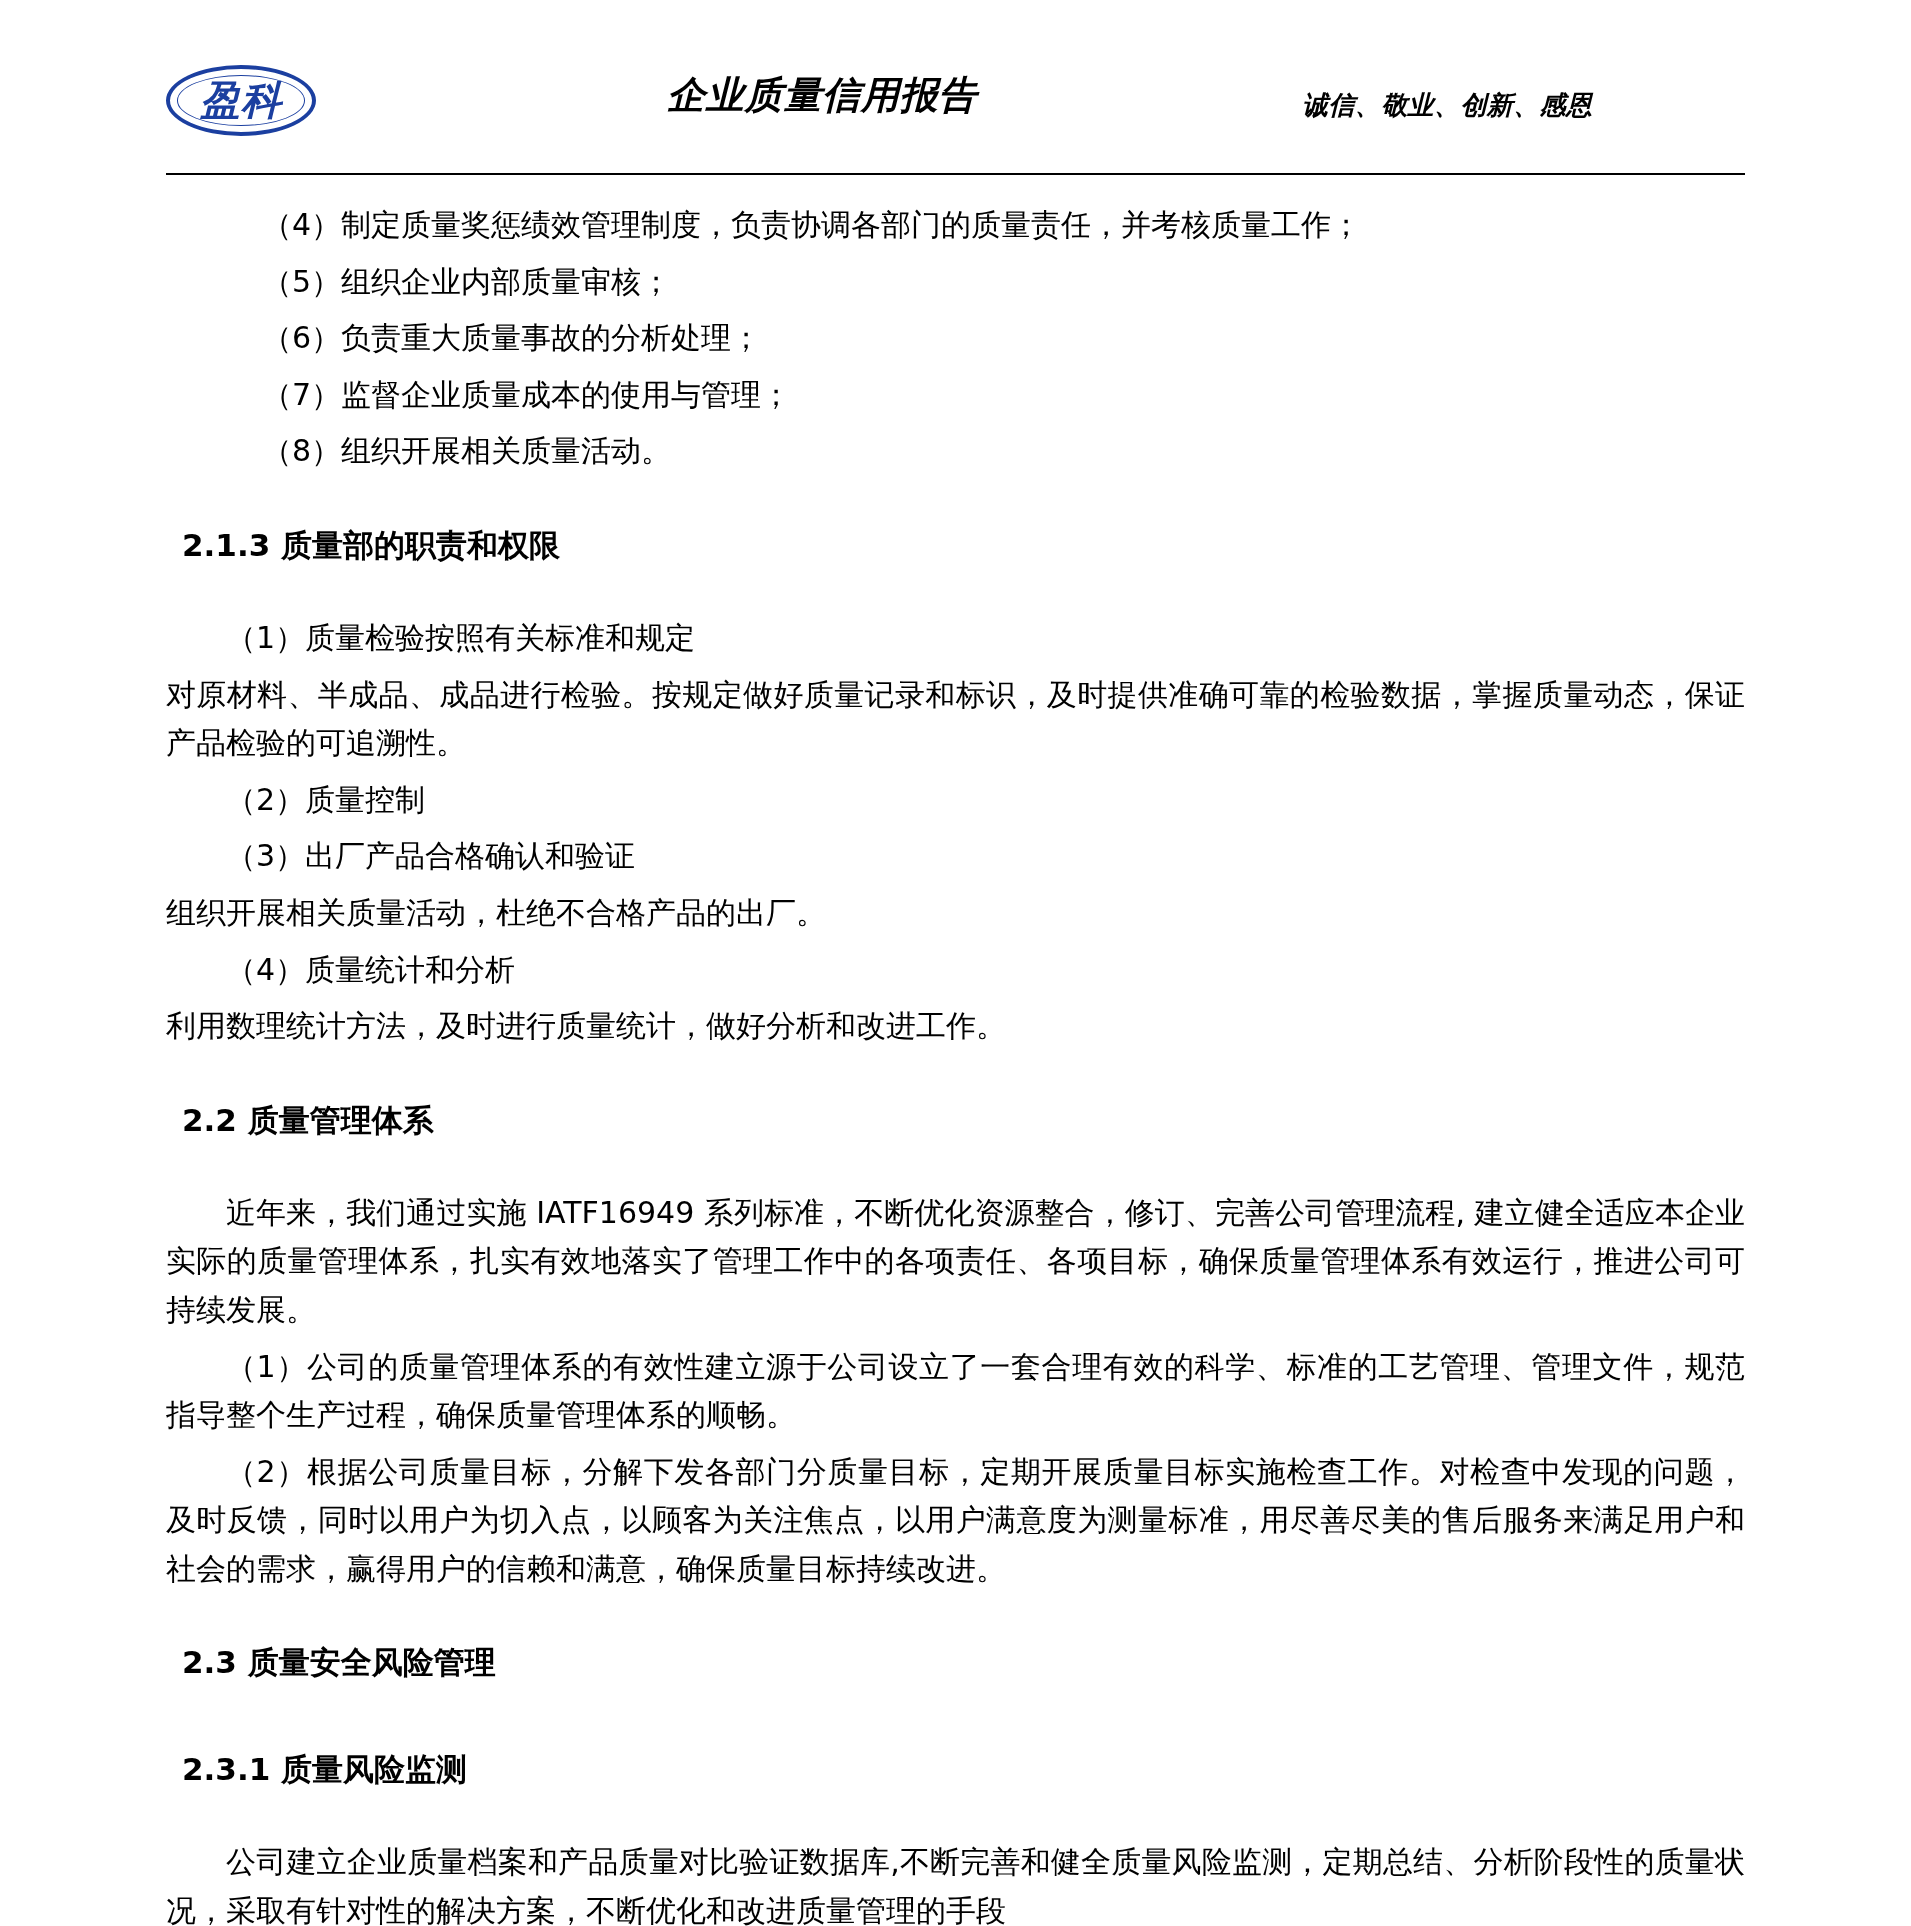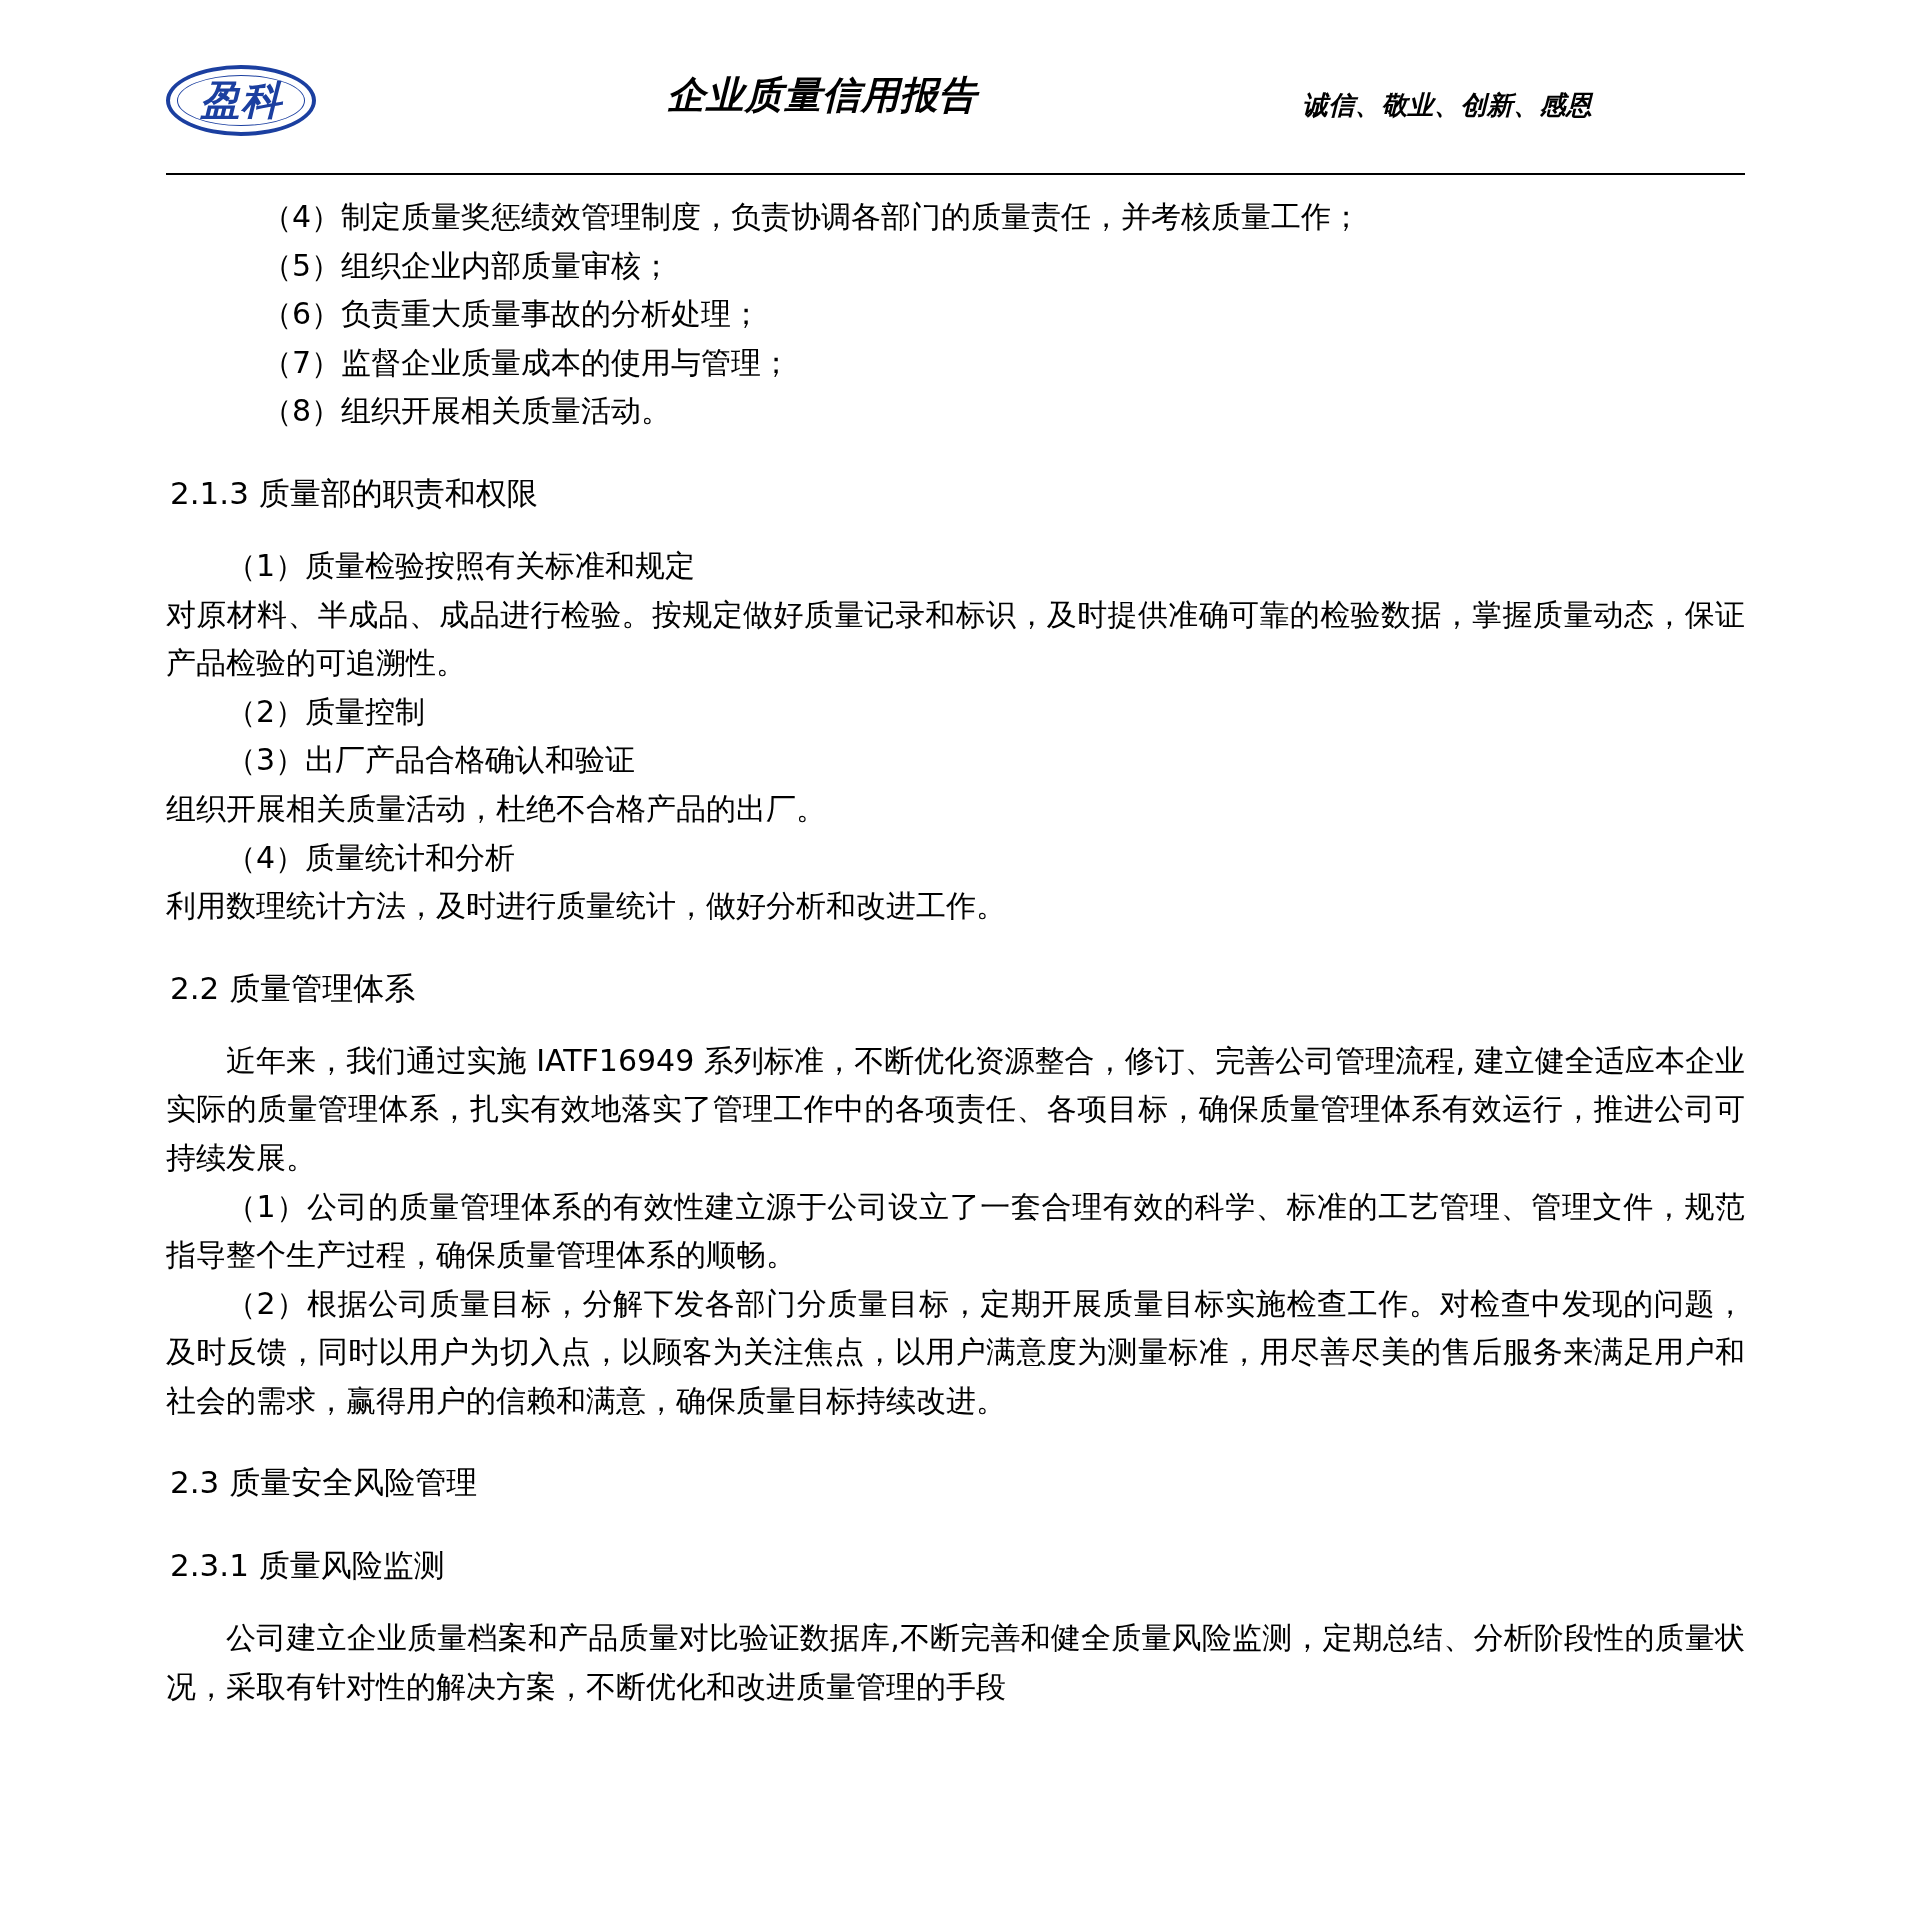--- a/index.html
+++ b/index.html
@@ -104,39 +104,39 @@
   }
 
   
   .content {
     position: absolute;
     left: 166px;
     top: 193px;
     width: 1579px;
   }
   p.body-line {
-    margin: 0 0 0 0;
+    margin: 8px 0 0 0;
     font-size: 30px;
     line-height: 1.62;
     font-family: "DejaVu Sans", sans-serif;
     color: #000;
     text-align: justify;
   }
   .indent2 {
     text-indent: 60px;
   }
   .indent-list {
     padding-left: 96px;
   }
   .gap-m { height: 23px; }
   .gap-l { height: 33px; }
   h3.heading {
-    margin: 4px;
+    margin: 16px;
     font-size: 31px;
-    font-weight: normal;
+    font-weight: bold;
     font-family: "DejaVu Sans", sans-serif;
     color: #000;
     letter-spacing: 0px;
   }
 </style>
 </head>
 <body>
 
 <div class="page">
 

